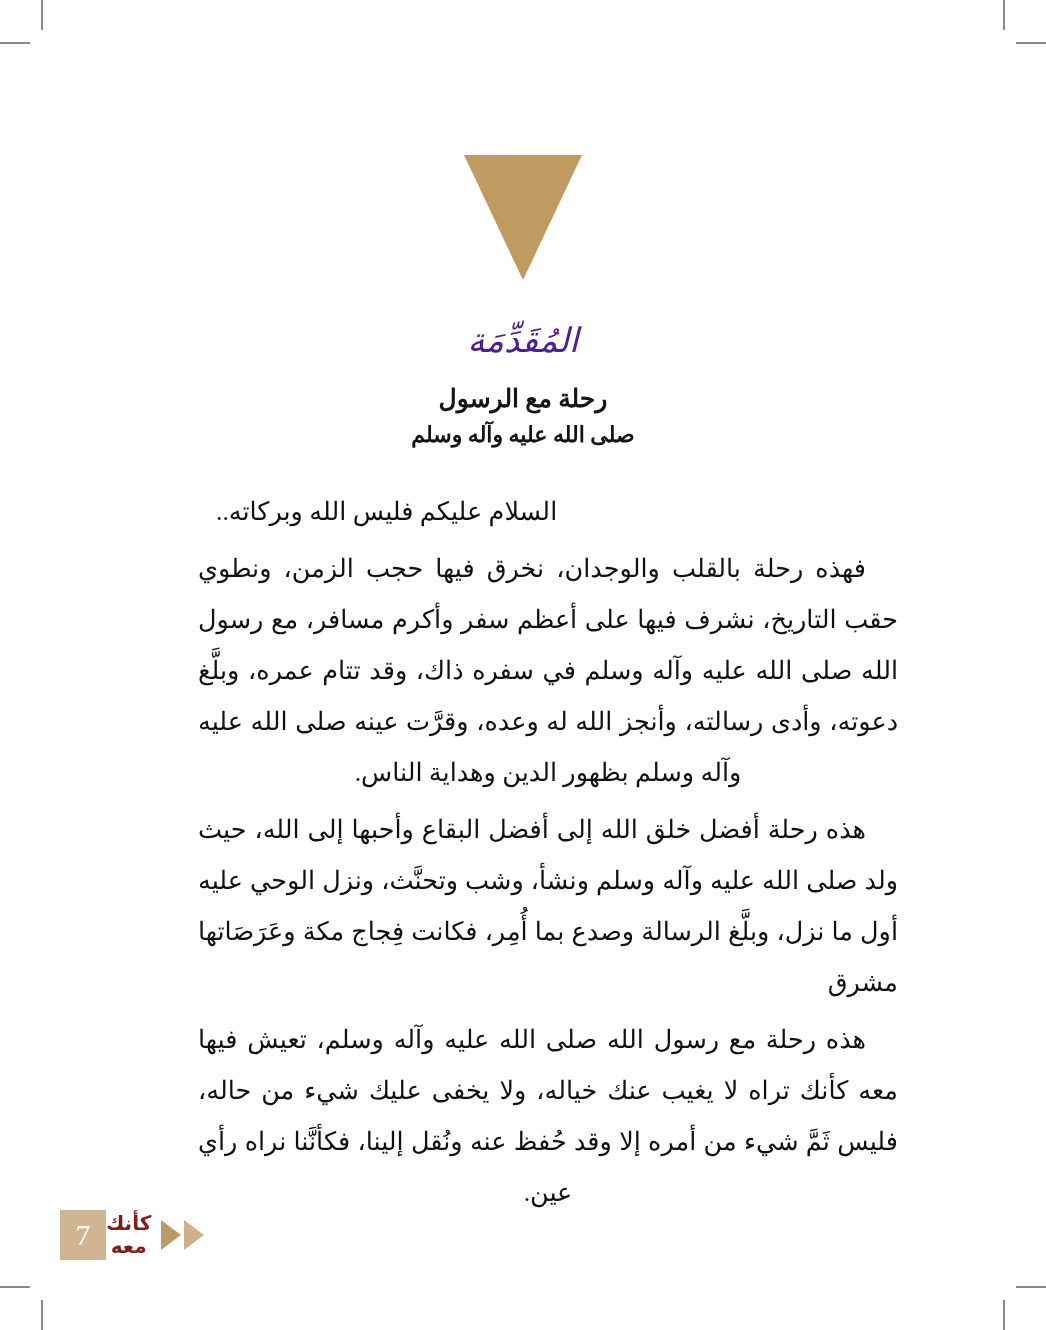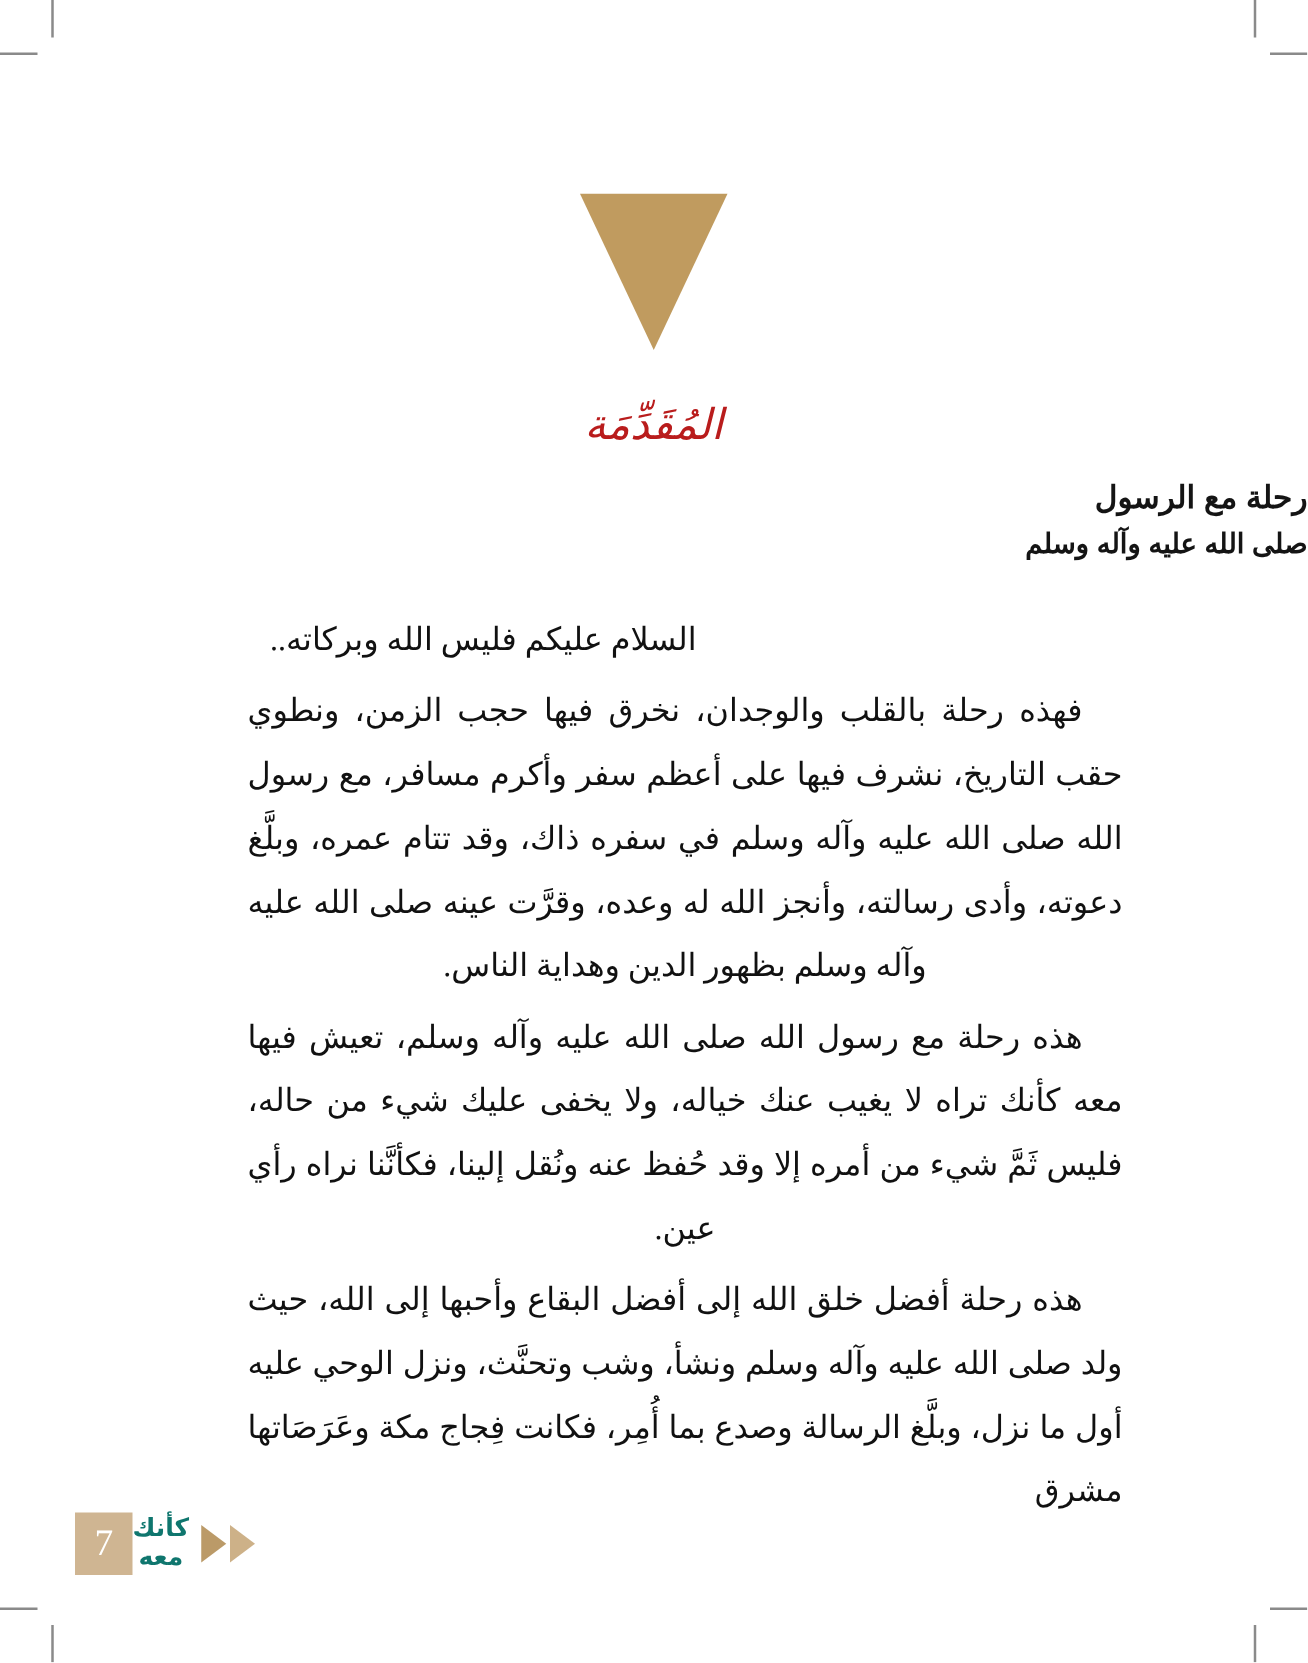--- a/index.html
+++ b/index.html
@@ -51,33 +51,33 @@
   }
 
   
   .chapter-label {
     position: absolute;
     left: 0; right: 0;
     top: 322px;
     text-align: center;
     font-size: 34px;
     line-height: 1.1;
-    color: #b91c1c;
+    color: #4c1d95;
     font-family: "DejaVu Serif", "Liberation Serif", serif;
     font-style: italic;
     letter-spacing: -1px;
     font-weight: 400;
   }
   .title-block {
     position: absolute;
     left: 0; right: 0;
     top: 380px;
-    text-align: right;
+    text-align: center;
     color: #141414;
-    font-family: Liberation Sans, sans-serif;
+    font-family: Liberation Serif, serif;
     font-weight: bold;
   }
   .title-main {
     font-size: 25px;
     line-height: 1.5;
     letter-spacing: 0px;
   }
   .title-sub {
     font-size: 22px;
     line-height: 1.5;
@@ -129,21 +129,21 @@
     background: #cfb592;
     color: #ffffff;
     display: flex;
     align-items: center;
     justify-content: center;
     font-size: 30px;
     font-family: "Liberation Serif", "DejaVu Serif", serif;
   }
   .book-title {
     margin-right: 10px;
-    color: #0f766e;
+    color: #7f1d1d;
     font-family: "Liberation Sans", "DejaVu Sans", sans-serif;
     font-weight: bold;
     font-size: 20px;
     line-height: 23px;
     text-align: center;
     direction: rtl;
   }
   .arrow-group {
     display: flex;
     align-items: center;
@@ -188,23 +188,23 @@
     <div class="title-sub">صلى الله عليه وآله وسلم</div>
   </div>
 
   <div class="body-col">
 
     <div class="greet-line">السلام عليكم فليس الله وبركاته..</div>
 
 
     <p class="para">فهذه رحلة بالقلب والوجدان، نخرق فيها حجب الزمن، ونطوي حقب التاريخ، نشرف فيها على أعظم سفر وأكرم مسافر، مع رسول الله صلى الله عليه وآله وسلم في سفره ذاك، وقد تتام عمره، وبلَّغ دعوته، وأدى رسالته، وأنجز الله له وعده، وقرَّت عينه صلى الله عليه وآله وسلم بظهور الدين وهداية الناس.</p>
 
+    <p class="para flow">هذه رحلة أفضل خلق الله إلى أفضل البقاع وأحبها إلى الله، حيث ولد صلى الله عليه وآله وسلم ونشأ، وشب وتحنَّث، ونزل الوحي عليه أول ما نزل، وبلَّغ الرسالة وصدع بما أُمِر، فكانت فِجاج مكة وعَرَصَاتها مشرق</p>
+
     <p class="para">هذه رحلة مع رسول الله صلى الله عليه وآله وسلم، تعيش فيها معه كأنك تراه لا يغيب عنك خياله، ولا يخفى عليك شيء من حاله، فليس ثَمَّ شيء من أمره إلا وقد حُفظ عنه ونُقل إلينا، فكأنَّنا نراه رأي عين.</p>
-
-    <p class="para flow">هذه رحلة أفضل خلق الله إلى أفضل البقاع وأحبها إلى الله، حيث ولد صلى الله عليه وآله وسلم ونشأ، وشب وتحنَّث، ونزل الوحي عليه أول ما نزل، وبلَّغ الرسالة وصدع بما أُمِر، فكانت فِجاج مكة وعَرَصَاتها مشرق</p>
   </div>
 
   <div class="footer">
     <div class="page-num-box">7</div>
     <div class="book-title">
       <div>كأنك</div>
       <div>معه</div>
     </div>
     <div class="arrow-group">
       <div class="arrow-a"></div>

